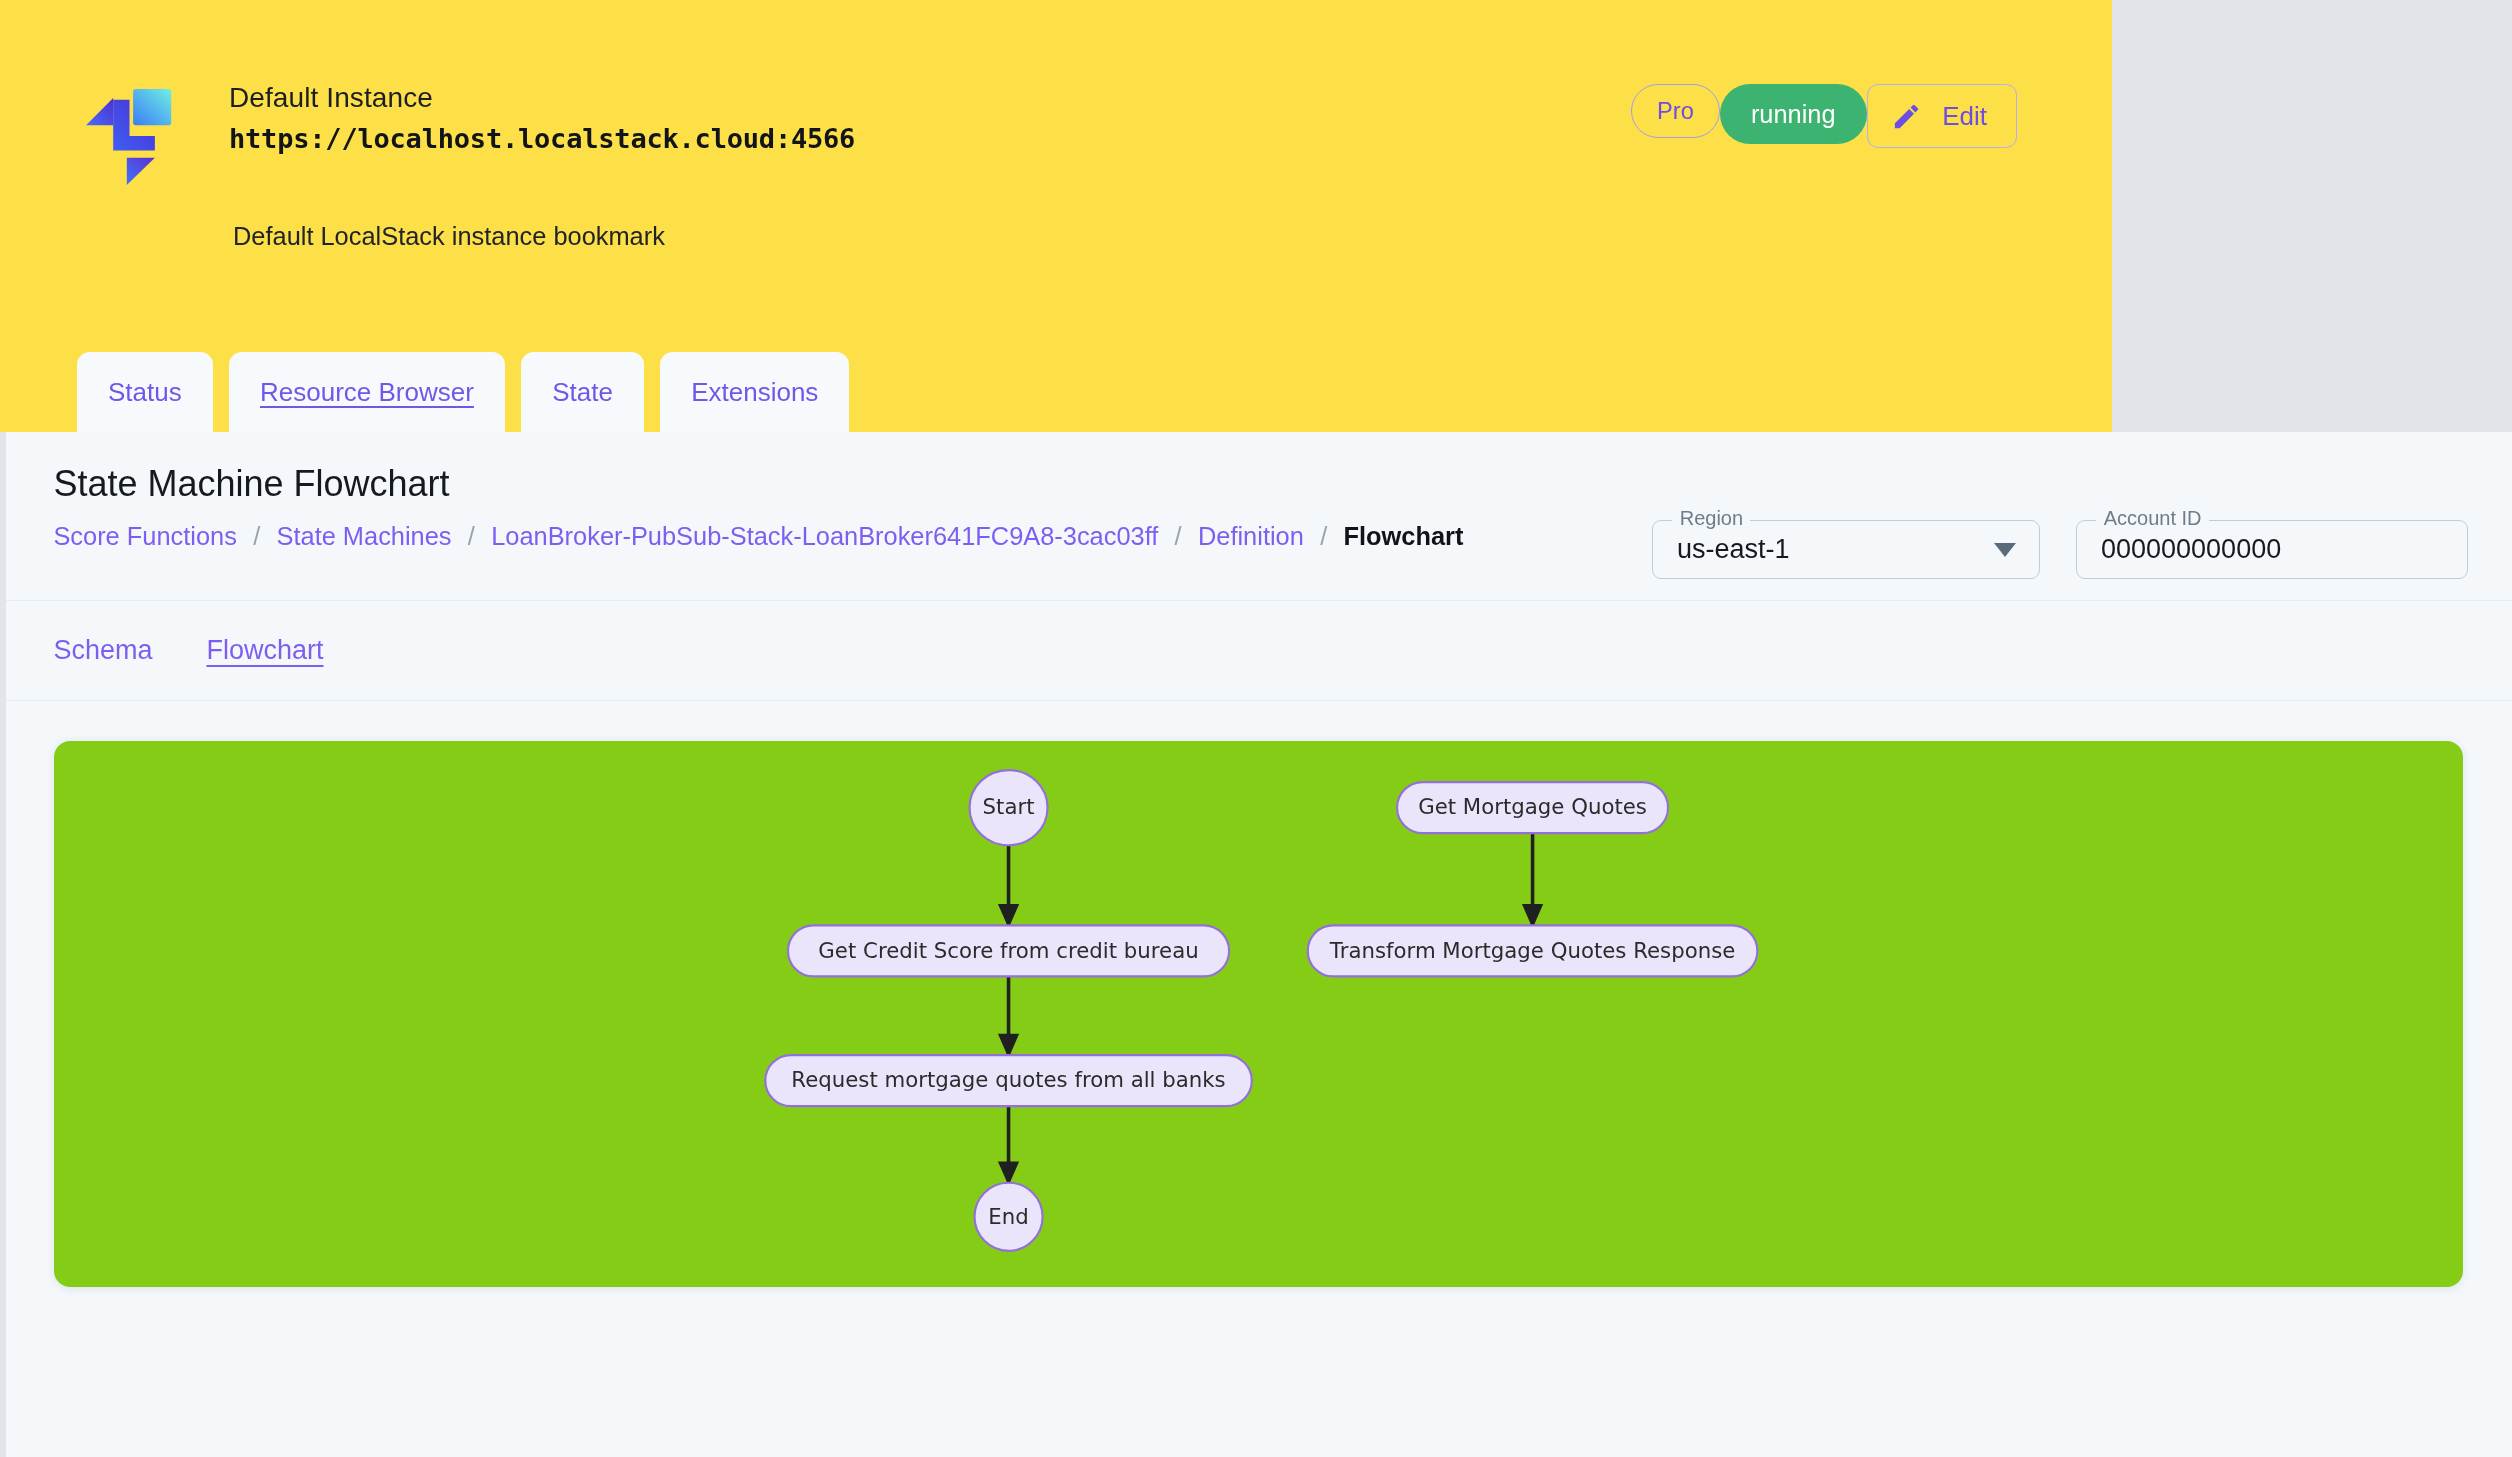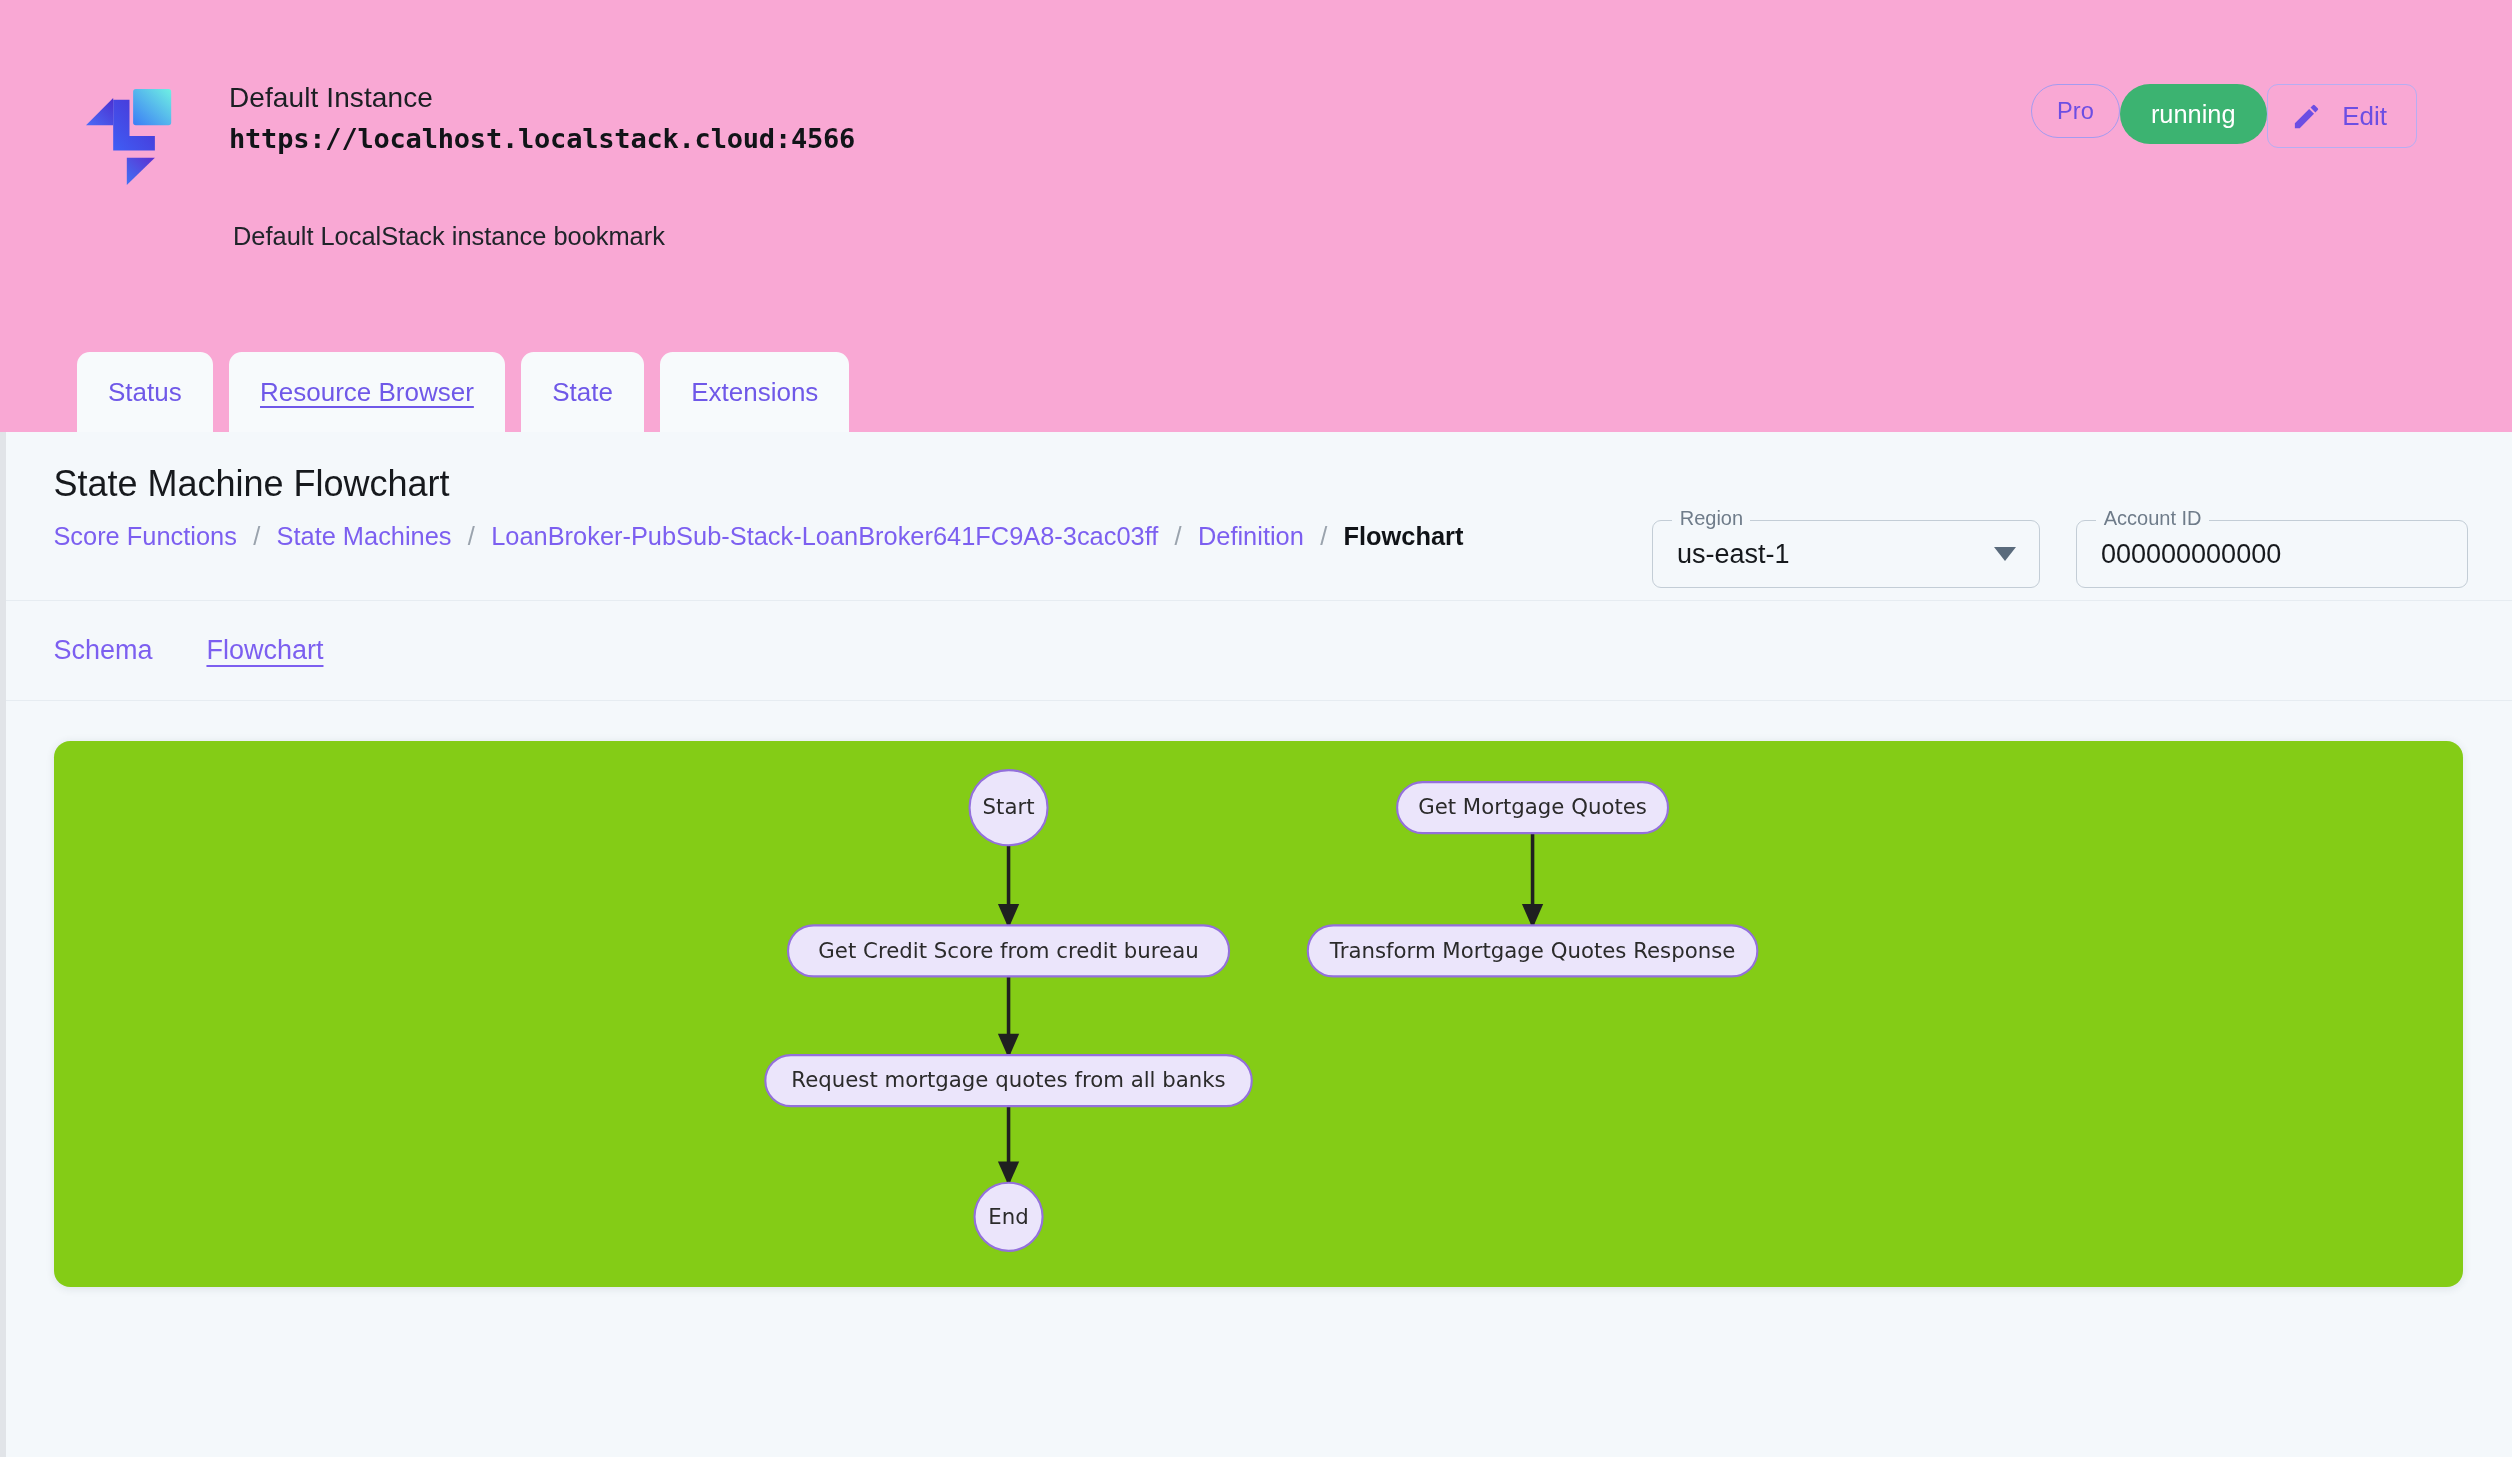--- a/index.html
+++ b/index.html
@@ -6,22 +6,22 @@
   html, body {
     width: 2512px; height: 1457px;
     font-family: "Liberation Sans", sans-serif;
     background: #e1e4e8;
     overflow: hidden;
   }
 
   
   .header {
     position: absolute; left: 0; top: 0;
-    width: 2512px; height: 432px;
-    background: #f9a8d4;
+    width: 2112px; height: 432px;
+    background: #fde047;
   }
   .brand-row {
     position: absolute; left: 86px; top: 80px;
     display: flex; align-items: flex-start;
   }
   .logo {
     width: 87px; height: 100px;
     position: relative; flex: none;
     margin-top: 7.3px;
   }
@@ -102,21 +102,21 @@
   .crumb { color: #7c5ff0; cursor: pointer; }
   .crumb.current { color: #101317; font-weight: 700; cursor: default; }
   .crumb-sep { color: #9aa3ad; margin: 0 16.3px; }
 
   .field-group {
     position: absolute; top: 40px; display: flex; gap: 36px; right: 44px;
   }
   .mui-field { position: relative; margin-top: 48px; }
   .mui-box {
     border: 1.8px solid #c3cdd6; border-radius: 9px;
-    height: 68px; display: flex; align-items: center;
+    height: 59px; display: flex; align-items: center;
     padding: 0 23.6px; background: transparent;
   }
   .mui-label {
     position: absolute; left: 20px; top: -12.7px;
     background: #f4f8fb; padding: 0 7.3px;
     font-size: 20px; color: #6f7c8a;
   }
   .mui-value { font-size: 27px; color: #16191d; }
   .region-box { width: 388px; justify-content: space-between; }
   .account-box { width: 392px; }

